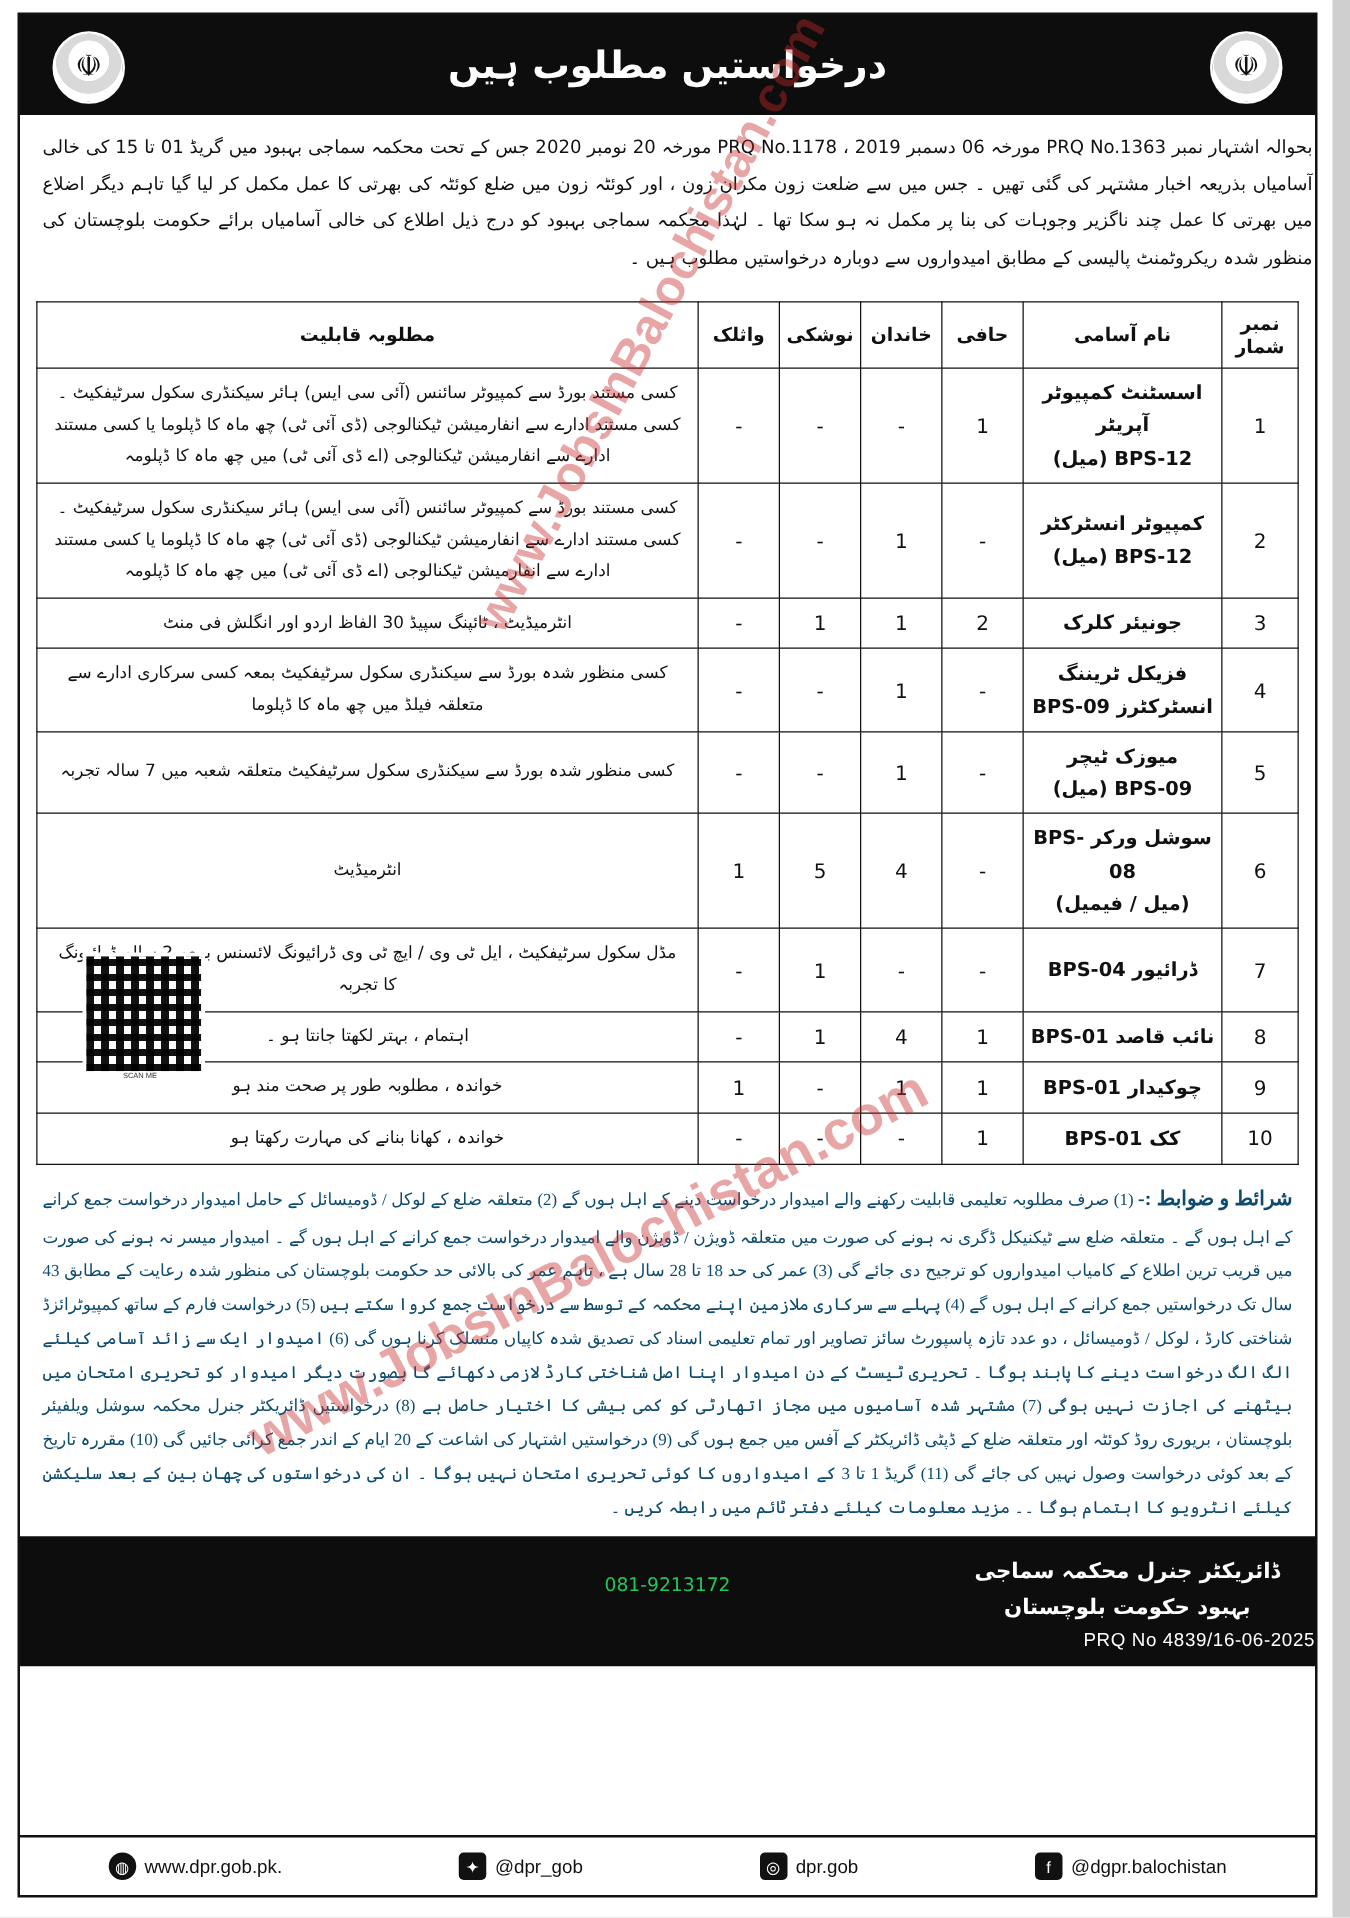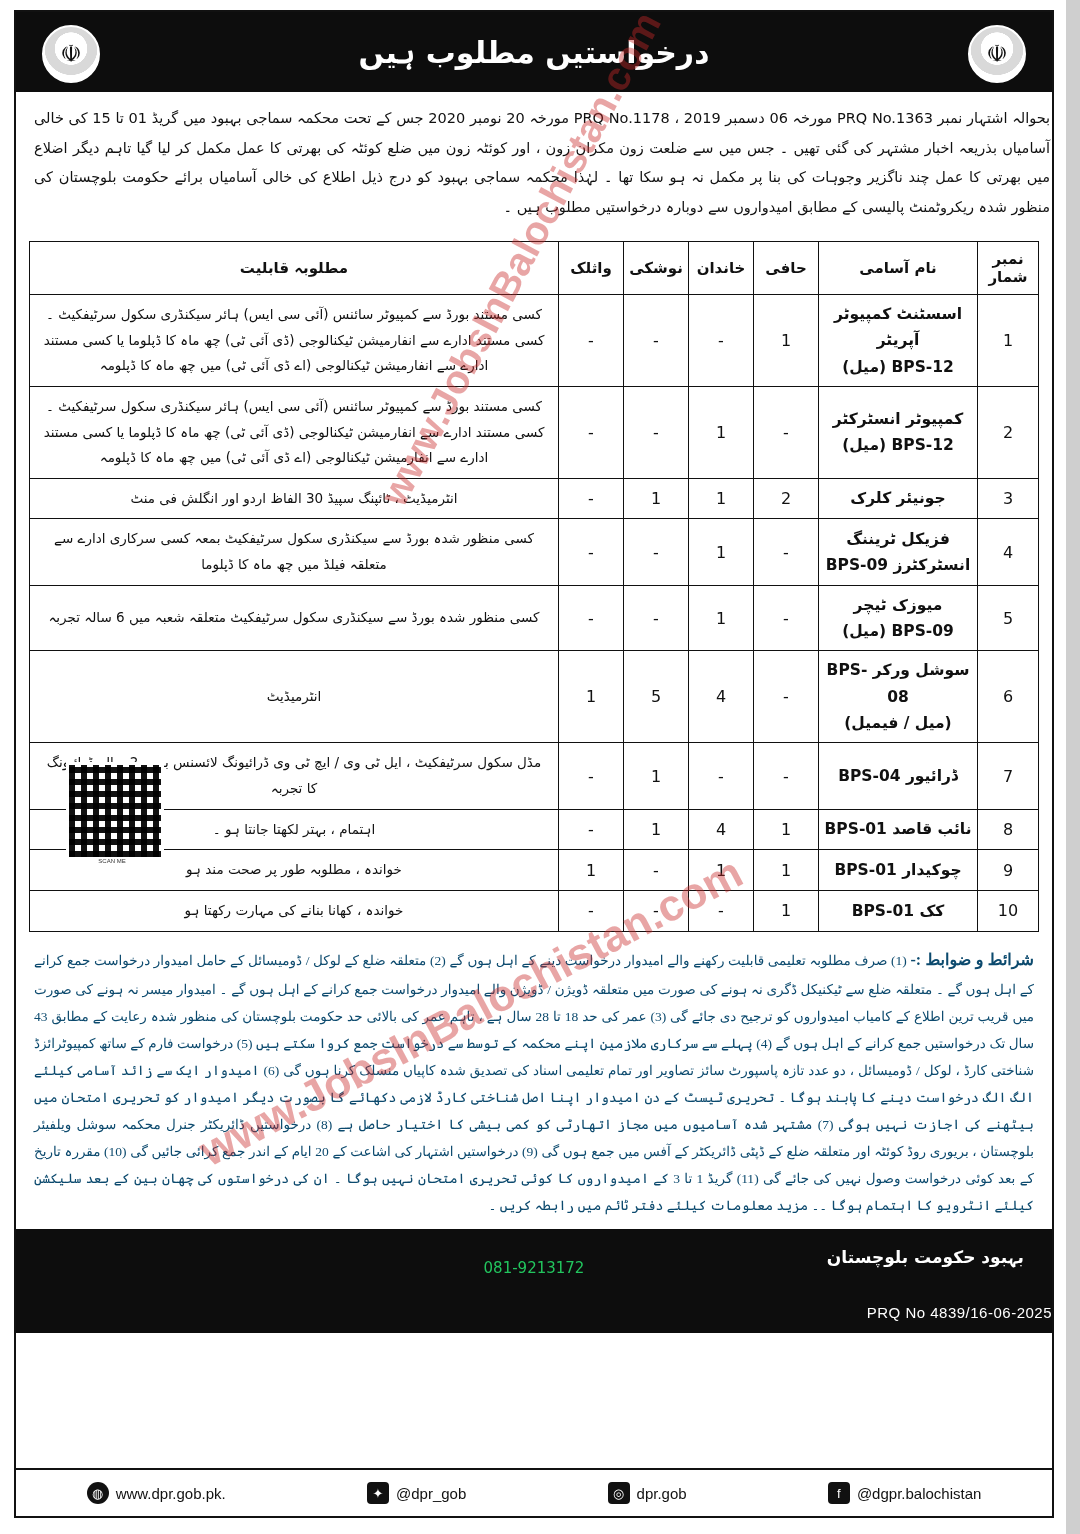--- a/index.html
+++ b/index.html
@@ -191,21 +191,21 @@
         <tr>
           <td class="num">5</td>
           <td class="post">
             <div>میوزک ٹیچر</div>
             <div>BPS-09 (میل)</div>
           </td>
           <td class="cnt">-</td>
           <td class="cnt">1</td>
           <td class="cnt">-</td>
           <td class="cnt">-</td>
-          <td class="qual">کسی منظور شدہ بورڈ سے سیکنڈری سکول سرٹیفکیٹ متعلقہ شعبہ میں 6 سالہ تجربہ</td>
+          <td class="qual">کسی منظور شدہ بورڈ سے سیکنڈری سکول سرٹیفکیٹ متعلقہ شعبہ میں 7 سالہ تجربہ</td>
         </tr>
         <tr>
           <td class="num">6</td>
           <td class="post">
             <div>سوشل ورکر BPS-08</div>
             <div>(میل / فیمیل)</div>
           </td>
           <td class="cnt">-</td>
           <td class="cnt">4</td>
           <td class="cnt">5</td>
@@ -259,20 +259,21 @@
       </tbody>
     </table>
 
     <div class="conditions">
       <span class="lead">شرائط و ضوابط :-</span>
       <span>(1) صرف مطلوبہ تعلیمی قابلیت رکھنے والے امیدوار درخواست دینے کے اہل ہوں گے (2) متعلقہ ضلع کے لوکل / ڈومیسائل کے حامل امیدوار درخواست جمع کرانے کے اہل ہوں گے ۔ متعلقہ ضلع سے ٹیکنیکل ڈگری نہ ہونے کی صورت میں متعلقہ ڈویژن / ڈویژن والے امیدوار درخواست جمع کرانے کے اہل ہوں گے ۔ امیدوار میسر نہ ہونے کی صورت میں قریب ترین اطلاع کے کامیاب امیدواروں کو ترجیح دی جائے گی (3) عمر کی حد 18 تا 28 سال ہے ، تاہم عمر کی بالائی حد حکومت بلوچستان کی منظور شدہ رعایت کے مطابق 43 سال تک درخواستیں جمع کرانے کے اہل ہوں گے (4) پہلے سے سرکاری ملازمین اپنے محکمہ کے توسط سے درخواست جمع کروا سکتے ہیں (5) درخواست فارم کے ساتھ کمپیوٹرائزڈ شناختی کارڈ ، لوکل / ڈومیسائل ، دو عدد تازہ پاسپورٹ سائز تصاویر اور تمام تعلیمی اسناد کی تصدیق شدہ کاپیاں منسلک کرنا ہوں گی (6) امیدوار ایک سے زائد آسامی کیلئے الگ الگ درخواست دینے کا پابند ہوگا ۔ تحریری ٹیسٹ کے دن امیدوار اپنا اصل شناختی کارڈ لازمی دکھائے گا بصورت دیگر امیدوار کو تحریری امتحان میں بیٹھنے کی اجازت نہیں ہوگی (7) مشتہر شدہ آسامیوں میں مجاز اتھارٹی کو کمی بیشی کا اختیار حاصل ہے (8) درخواستیں ڈائریکٹر جنرل محکمہ سوشل ویلفیئر بلوچستان ، بریوری روڈ کوئٹہ اور متعلقہ ضلع کے ڈپٹی ڈائریکٹر کے آفس میں جمع ہوں گی (9) درخواستیں اشتہار کی اشاعت کے 20 ایام کے اندر جمع کرائی جائیں گی (10) مقررہ تاریخ کے بعد کوئی درخواست وصول نہیں کی جائے گی (11) گریڈ 1 تا 3 کے امیدواروں کا کوئی تحریری امتحان نہیں ہوگا ۔ ان کی درخواستوں کی چھان بین کے بعد سلیکشن کیلئے انٹرویو کا اہتمام ہوگا ۔۔ مزید معلومات کیلئے دفتر ٹائم میں رابطہ کریں ۔</span>
     </div>
 
     <div class="footer">
       <div class="sign">
+        <div>ڈائریکٹر جنرل محکمہ سماجی</div>
         <div>بہبود حکومت بلوچستان</div>
       </div>
       <div class="contact">081-9213172</div>
       <div class="prq">PRQ No 4839/16-06-2025</div>
     </div>
 
     <div class="socialbar">
       <div class="sitem">
         <span class="sicon round">◍</span>
         <span>www.dpr.gob.pk.</span>

